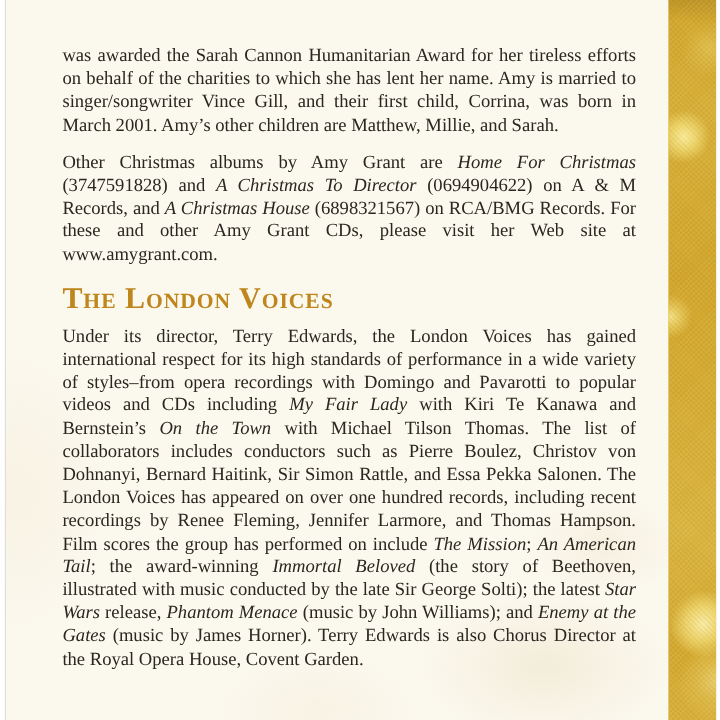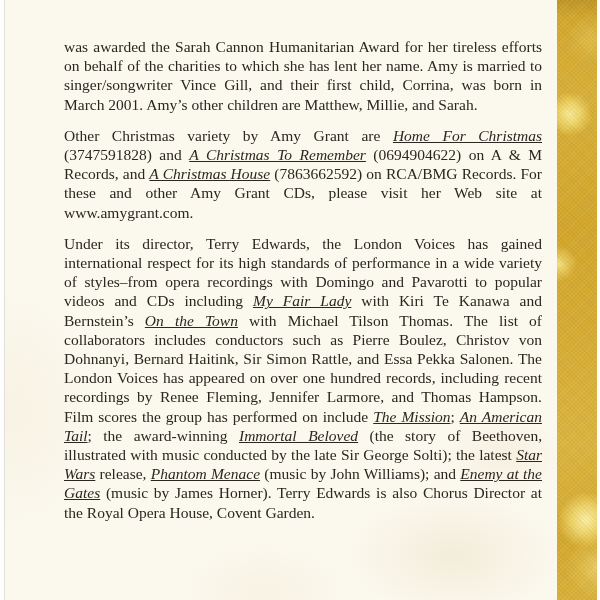--- a/index.html
+++ b/index.html
@@ -33,46 +33,47 @@
       radial-gradient(circle at 13px 114px, rgba(250,236,156,0.95) 0px, rgba(245,225,122,0.75) 10px, rgba(235,200,80,0) 22px),
       radial-gradient(circle at 2px 264px, rgba(247,230,140,0.9) 0px, rgba(241,217,112,0.6) 8px, rgba(235,200,80,0) 18px),
       radial-gradient(circle at 29px 520px, rgba(252,240,170,0.95) 0px, rgba(245,224,124,0.75) 14px, rgba(235,200,80,0) 28px),
       radial-gradient(circle at 40px 568px, rgba(248,232,152,0.55) 0px, rgba(240,214,110,0.3) 16px, rgba(235,200,80,0) 32px),
       radial-gradient(circle at 34px 40px, rgba(244,222,120,0.35) 0px, rgba(235,200,80,0) 24px),
       linear-gradient(180deg, #BE9526 0%, #D2A72E 3%, #D7AF38 16%, #D2A62C 38%, #D5AB33 55%, #DAB440 74%, #D3A82E 90%, #D7AF3A 100%);
   }
   .white-right{position:absolute;left:597px;top:0;width:3px;height:600px;background:#ffffff;}
   
   .text-col{
-    position:absolute;left:64px;top:37px;width:478px;
+    position:absolute;left:52px;top:37px;width:478px;
     color:#2B2620;
     font-size:15.5px;line-height:19.2px;
     text-align:justify;
   }
   .text-col p{margin:0 0 12px 0;}
   .text-col p:last-child{margin-bottom:0;}
   h1.section-heading{
     font-variant:small-caps;
     font-weight:700;
     font-size:25px;
     line-height:26px;
     letter-spacing:0.8px;
     color:#BE861C;
     margin:15px 0 8px 0;
     text-align:left;
   }
-  em{font-style:italic;text-decoration:underline;}
+  em{font-style:italic;}
 </style>
 </head>
 <body>
 
 <div class="scan">
   <div class="paper"></div>
   <div class="left-edge"></div>
   <div class="gold-strip"></div>
   <div class="white-right"></div>
 
   <div class="text-col">
     <p><span>was awarded the Sarah Cannon Humanitarian Award for her tireless efforts on behalf of the charities to which she has lent her name. Amy is married to singer/songwriter Vince Gill, and their first child, Corrina, was born in March 2001. Amy’s other children are Matthew, Millie, and Sarah.</span></p>
-    <p><span>Other Christmas variety by Amy Grant are </span><em>Home For Christmas</em><span> (3747591828) and </span><em>A Christmas To Remember</em><span> (0694904622) on A &amp; M Records, and </span><em>A Christmas House</em><span> (7863662592) on RCA/BMG Records. For these and other Amy Grant CDs, please visit her Web site at www.amygrant.com.</span></p>
+    <p><span>Other Christmas albums by Amy Grant are </span><em>Home For Christmas</em><span> (3747591828) and </span><em>A Christmas To Director</em><span> (0694904622) on A &amp; M Records, and </span><em>A Christmas House</em><span> (6898321567) on RCA/BMG Records. For these and other Amy Grant CDs, please visit her Web site at www.amygrant.com.</span></p>
+    <h1 class="section-heading">The London Voices</h1>
     <p><span>Under its director, Terry Edwards, the London Voices has gained international respect for its high standards of performance in a wide variety of styles–from opera recordings with Domingo and Pavarotti to popular videos and CDs including </span><em>My Fair Lady</em><span> with Kiri Te Kanawa and Bernstein’s </span><em>On the Town</em><span> with Michael Tilson Thomas. The list of collaborators includes conductors such as Pierre Boulez, Christov von Dohnanyi, Bernard Haitink, Sir Simon Rattle, and Essa Pekka Salonen. The London Voices has appeared on over one hundred records, including recent recordings by Renee Fleming, Jennifer Larmore, and Thomas Hampson. Film scores the group has performed on include </span><em>The Mission</em><span>; </span><em>An American Tail</em><span>; the award-winning </span><em>Immortal Beloved</em><span> (the story of Beethoven, illustrated with music conducted by the late Sir George Solti); the latest </span><em>Star Wars</em><span> release, </span><em>Phantom Menace</em><span> (music by John Williams); and </span><em>Enemy at the Gates</em><span> (music by James Horner). Terry Edwards is also Chorus Director at the Royal Opera House, Covent Garden.</span></p>
   </div>
 </div>
 
 </body></html>

